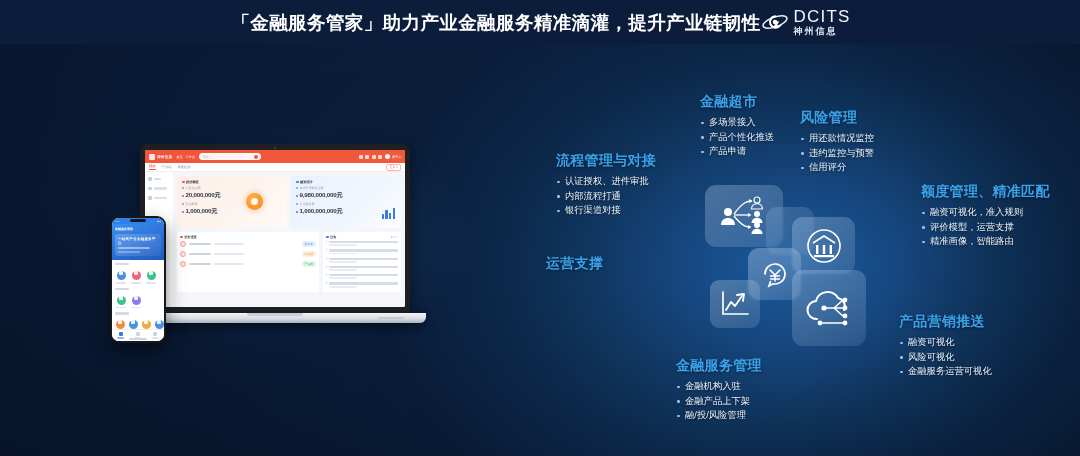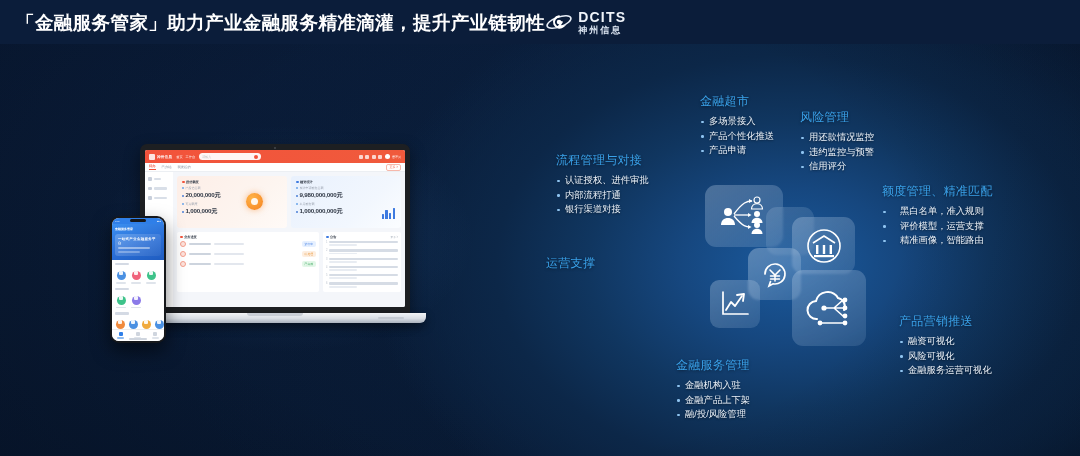--- a/index.html
+++ b/index.html
@@ -19,32 +19,32 @@
   }
   #bg-vignette {
     position:absolute; inset:0;
     background: radial-gradient(ellipse 900px 560px at 540px 230px, rgba(0,0,0,0) 40%, rgba(3,10,22,0.55) 100%);
     pointer-events:none;
   }
   
   #header {
     position:absolute; top:0; left:0; width:1080px; height:44px;
     background:#0b1d3a;
-    display:flex; align-items:center; justify-content:flex-start;
+    display:flex; align-items:center; justify-content:center;
     padding:0 14px 0 16px;
     z-index:20;
   }
   #page-title {
     color:#ffffff; font-size:18.5px; font-weight:bold; letter-spacing:.4px;
     white-space:nowrap;
   }
   #logo { display:flex; align-items:center; gap:5px; }
   #logo-mark { width:28px; height:20px; flex:0 0 auto; }
   #logo-text { display:flex; flex-direction:column; line-height:1; }
-  #logo-en { color:#f0f4fa; font-size:14px; font-weight:bold; letter-spacing:1.2px; }
+  #logo-en { color:#f0f4fa; font-size:17px; font-weight:normal; letter-spacing:1.2px; }
   #logo-cn { color:#dfe8f4; font-size:9px; font-weight:bold; letter-spacing:2px; margin-top:2px; }
 
   
   #devices { position:absolute; left:0; top:120px; width:480px; height:250px; z-index:6; }
 
   .laptop-glow {
     position:absolute; left:96px; top:4px; width:380px; height:230px;
     background:radial-gradient(ellipse at 50% 50%, rgba(70,130,200,.18), rgba(10,28,57,0) 70%);
   }
   #laptop { position:absolute; left:140px; top:24px; width:270px; height:170px; }
@@ -160,38 +160,38 @@
   .tile {
     position:absolute; border-radius:11px;
     background:linear-gradient(145deg, rgba(205,222,241,.30) 0%, rgba(150,180,212,.20) 100%);
     backdrop-filter:blur(1px);
     display:flex; align-items:center; justify-content:center;
   }
   .tile svg { display:block; }
   
   .block { position:absolute; z-index:12; }
   .block h3 {
-    font-size:12px; font-weight:normal; color:#3aa2ea; margin-bottom:4px;
+    font-size:14px; font-weight:bold; color:#3aa2ea; margin-bottom:4px;
     letter-spacing:.3px; white-space:nowrap;
     text-shadow:0 1px 3px rgba(0,0,0,.45);
   }
   .block ul { list-style:none; }
   .block li {
     font-size:9.3px; color:#eef4fb; line-height:1.58; white-space:nowrap;
     padding-left:9px; position:relative;
     text-shadow:0 1px 2px rgba(0,0,0,.5);
   }
   .block li::before {
     content:""; position:absolute; left:1px; top:6.5px;
     width:2.5px; height:2.5px; background:#8fc4f0; border-radius:50%;
   }
   #blk-process  { left:556px; top:152px; }
   #blk-market   { left:700px; top:93px; }
   #blk-risk     { left:800px; top:109px; }
-  #blk-quota    { left:882px; top:183px;text-align:center; }
+  #blk-quota    { left:921px; top:183px; }
   #blk-ops      { left:546px; top:255px; }
   #blk-fsm      { left:676px; top:357px; }
   #blk-cockpit  { left:899px; top:313px; }
 </style>
 </head>
 <body>
 
 <div id="bg"></div>
 <div id="bg-vignette"></div>
 
@@ -559,21 +559,21 @@
   <ul>
     <li>用还款情况监控</li>
     <li>违约监控与预警</li>
     <li>信用评分</li>
   </ul>
 </div>
 
 <div class="block" id="blk-quota">
   <h3>额度管理、精准匹配</h3>
   <ul>
-    <li>黑白名单，准入规则</li>
+    <li>融资可视化，准入规则</li>
     <li>评价模型，运营支撑</li>
     <li>精准画像，智能路由</li>
   </ul>
 </div>
 
 <div class="block" id="blk-ops">
   <h3>运营支撑</h3>
 </div>
 
 <div class="block" id="blk-fsm">

